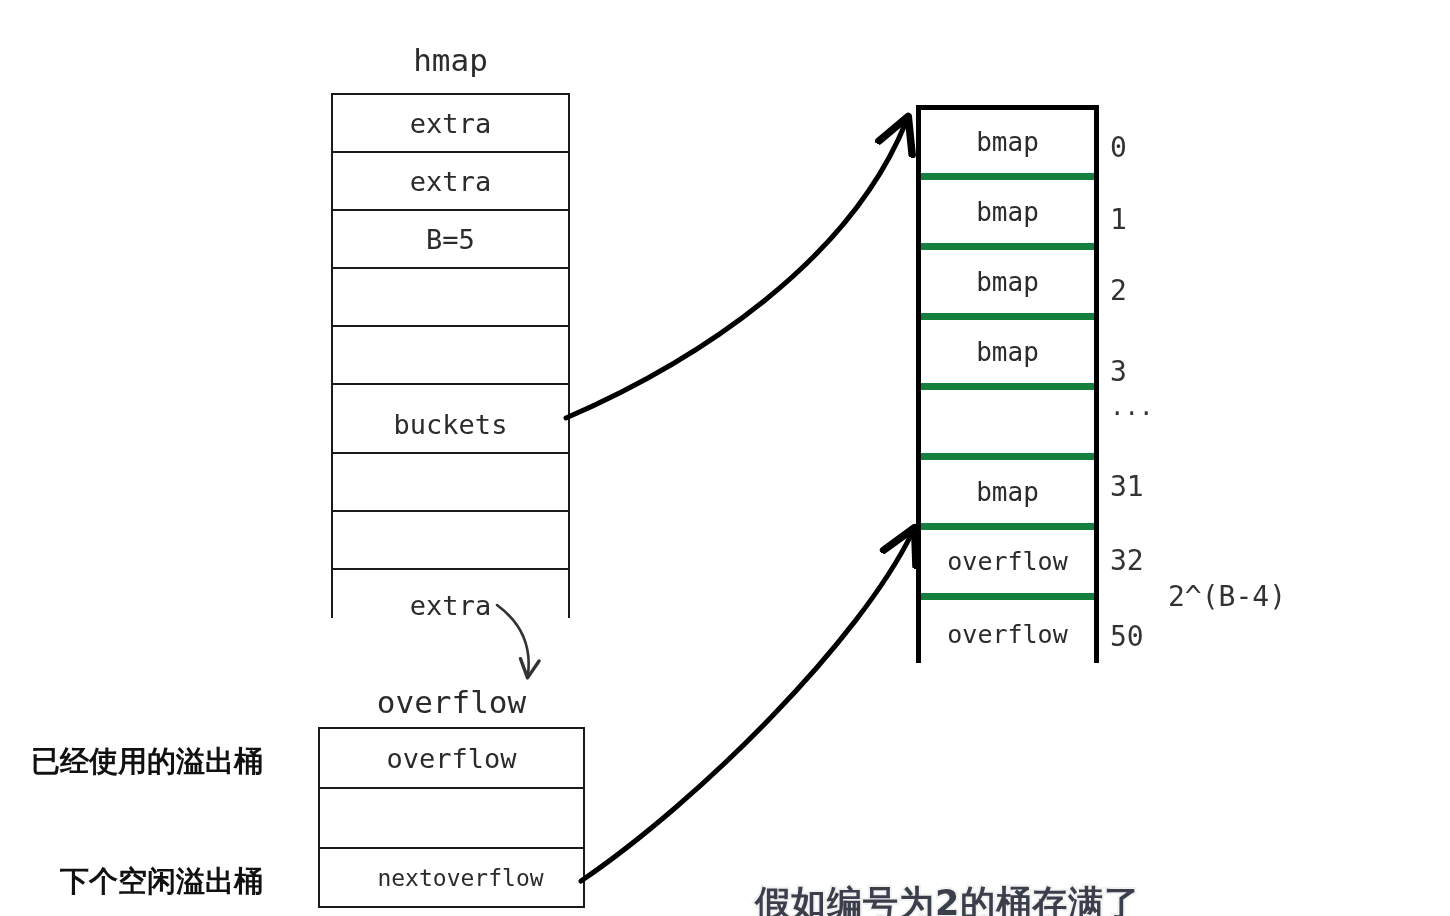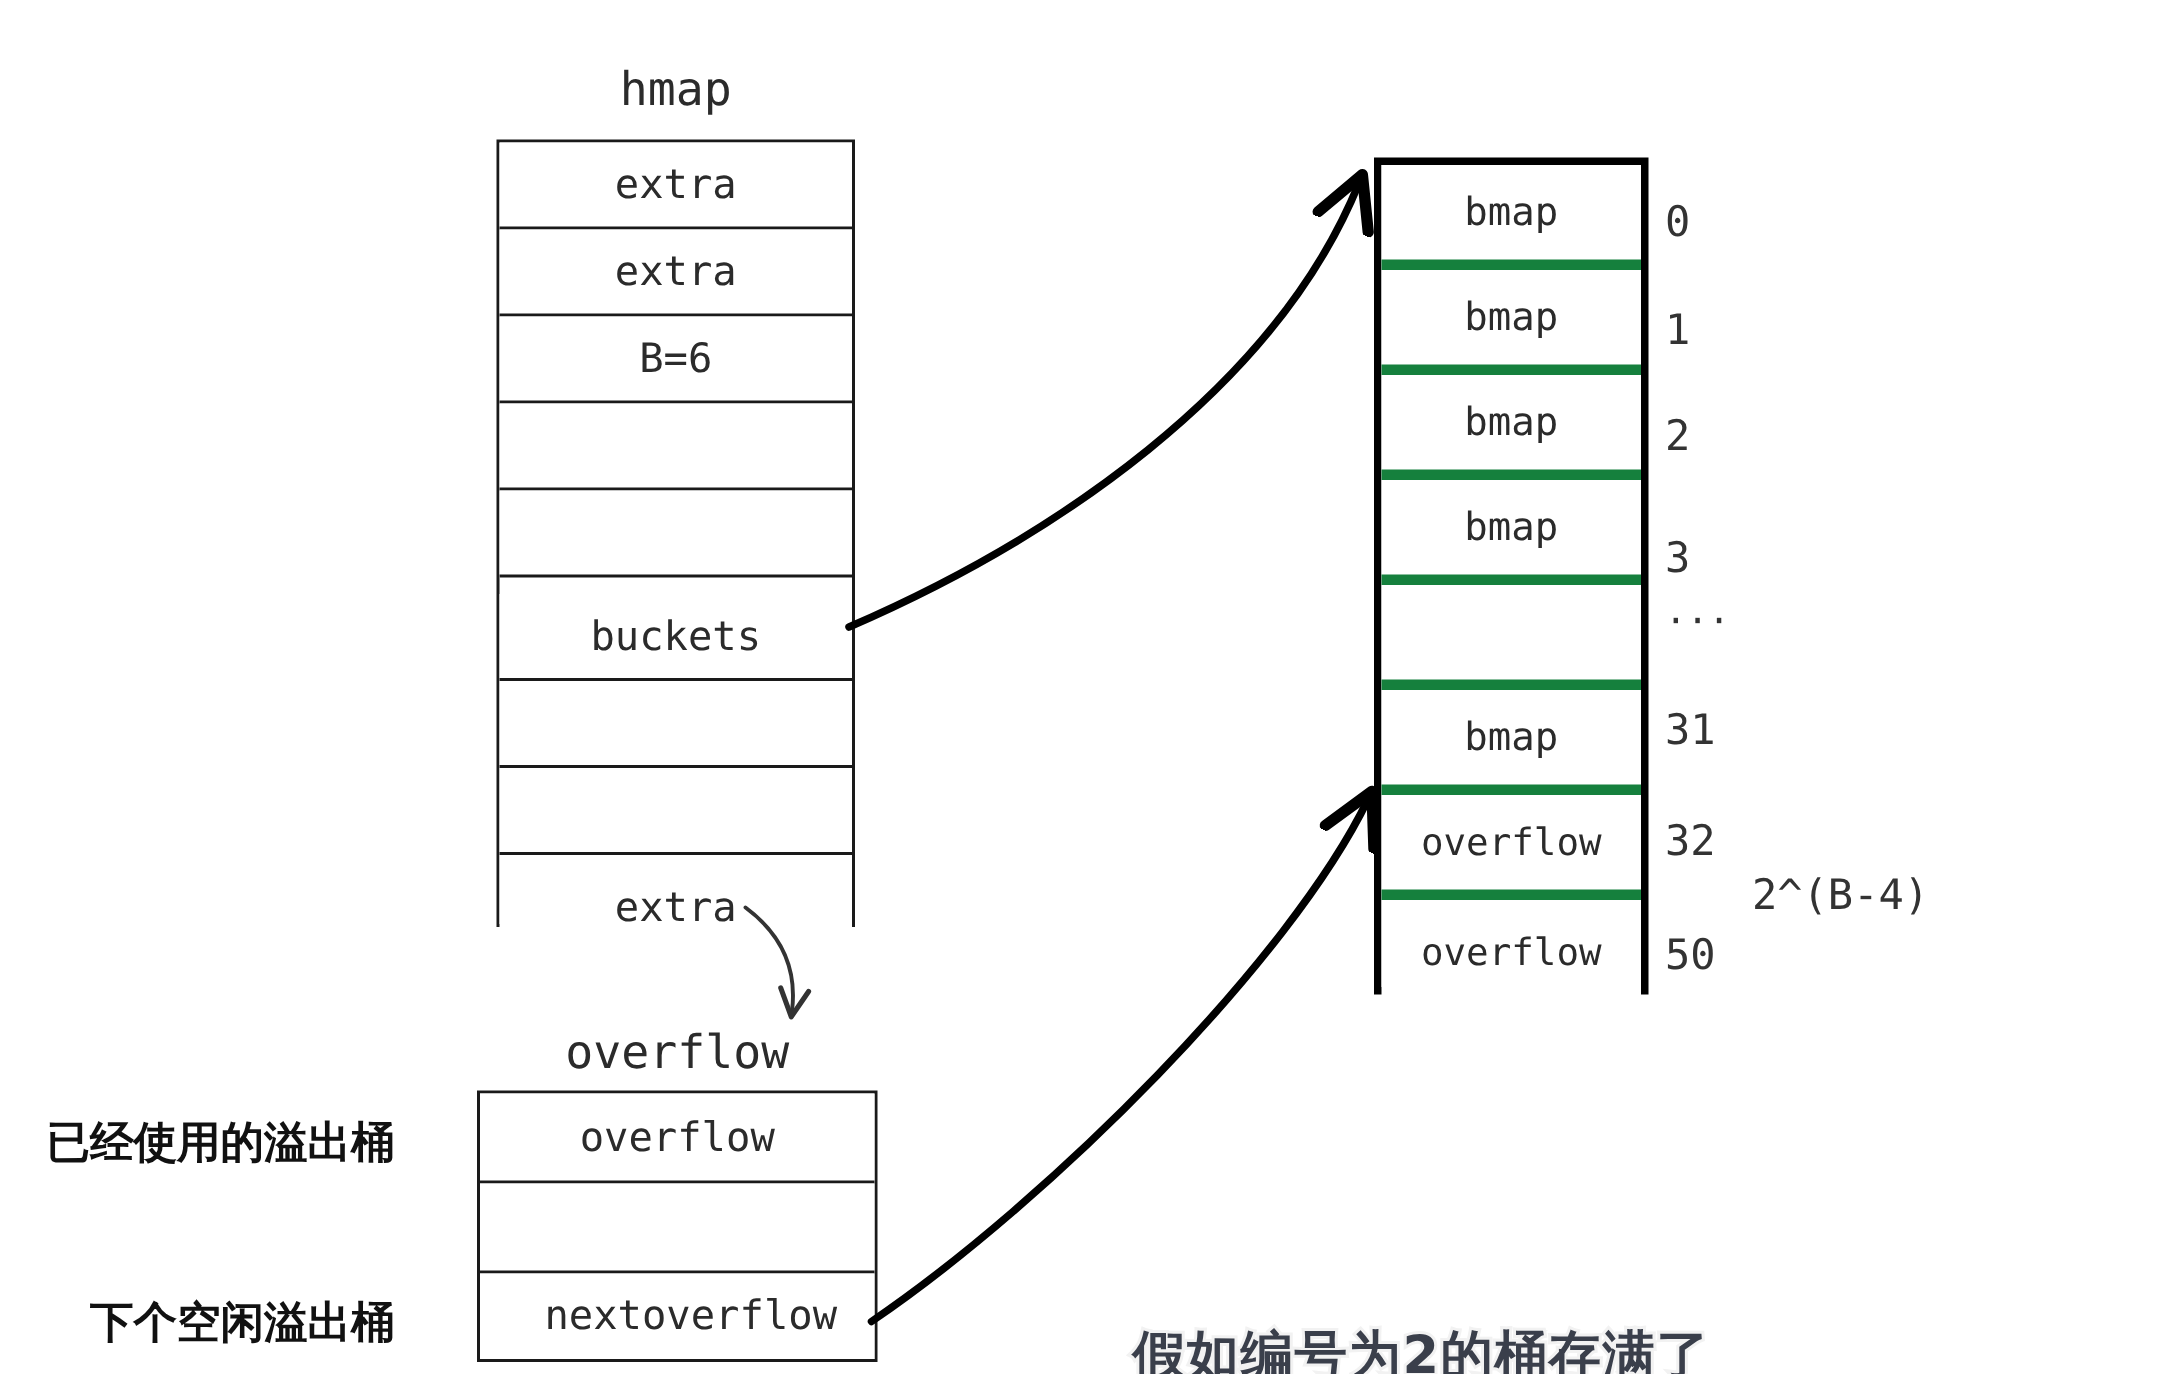--- a/index.html
+++ b/index.html
@@ -112,21 +112,21 @@
 </head>
 <body>
 
 <div id="canvas">
 
   <div class="title-label" style="left:331px; top:42px; width:239px; text-align:center;">hmap</div>
 
   <div class="struct thin" id="hmap-table" style="left:331px; top:93px; width:239px; height:525px;">
     <div class="row" style="height:58px; font-size:27px;">extra</div>
     <div class="row" style="height:58px; font-size:27px;">extra</div>
-    <div class="row" style="height:58px; font-size:27px;">B=6</div>
+    <div class="row" style="height:58px; font-size:27px;">B=5</div>
     <div class="row" style="height:58px; font-size:27px;"></div>
     <div class="row" style="height:58px; font-size:27px;"></div>
     <div class="row" style="height:58px; font-size:27px;margin-top:11px;">buckets</div>
     <div class="row" style="height:58px; font-size:27px;"></div>
     <div class="row" style="height:58px; font-size:27px;"></div>
     <div class="row" style="height:71px; font-size:27px;">extra</div>
   </div>
 
   <div class="struct thick" id="bmap-table" style="left:916px; top:105px; width:183px; height:558px;">
     <div class="row" style="height:70px; font-size:26px;">bmap</div>
@@ -148,21 +148,21 @@
   <div class="idx" style="left:1110px; top:544px;">32</div>
   <div class="idx" style="left:1110px; top:620px;">50</div>
 
   <div class="note" style="left:1168px; top:580px;">2^(B-4)</div>
 
   <div class="title-label" style="left:318px; top:684px; width:267px; text-align:center;">overflow</div>
 
   <div class="struct thin" id="mapextra-table" style="left:318px; top:727px; width:267px; height:181px;">
     <div class="row" style="height:60px; font-size:27px;">overflow</div>
     <div class="row" style="height:60px; font-size:27px;"></div>
-    <div class="row" style="height:57px; font-size:27px;padding-left:18px;">nextoverflow</div>
+    <div class="row" style="height:57px; font-size:23px;padding-left:18px;">nextoverflow</div>
   </div>
 
   <div class="cn-label" style="left:31px; top:742px;">已经使用的溢出桶</div>
   <div class="cn-label" style="left:60px; top:862px;">下个空闲溢出桶</div>
 
   <div class="subtitle" style="left:755px; top:880px;">假如编号为2的桶存满了</div>
 
   <svg class="overlay" viewBox="0 0 1450 916">
     <defs>
       <marker id="ah-thick" markerWidth="9" markerHeight="9" refX="6.2" refY="4.5" orient="auto" markerUnits="strokeWidth">

